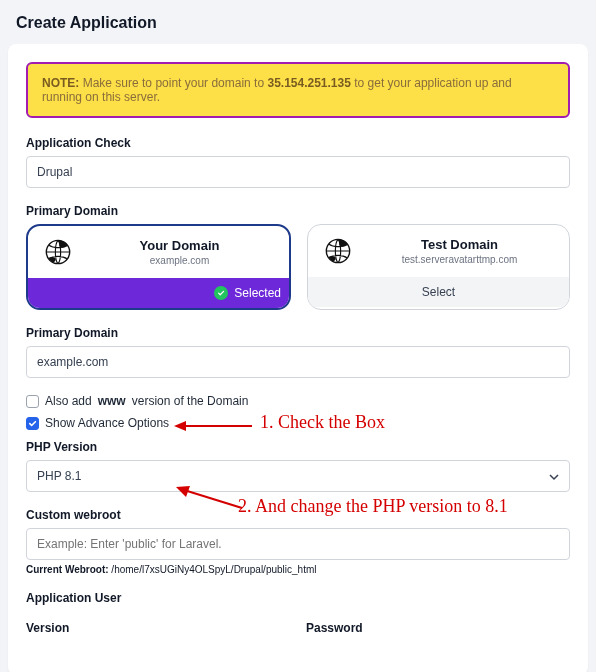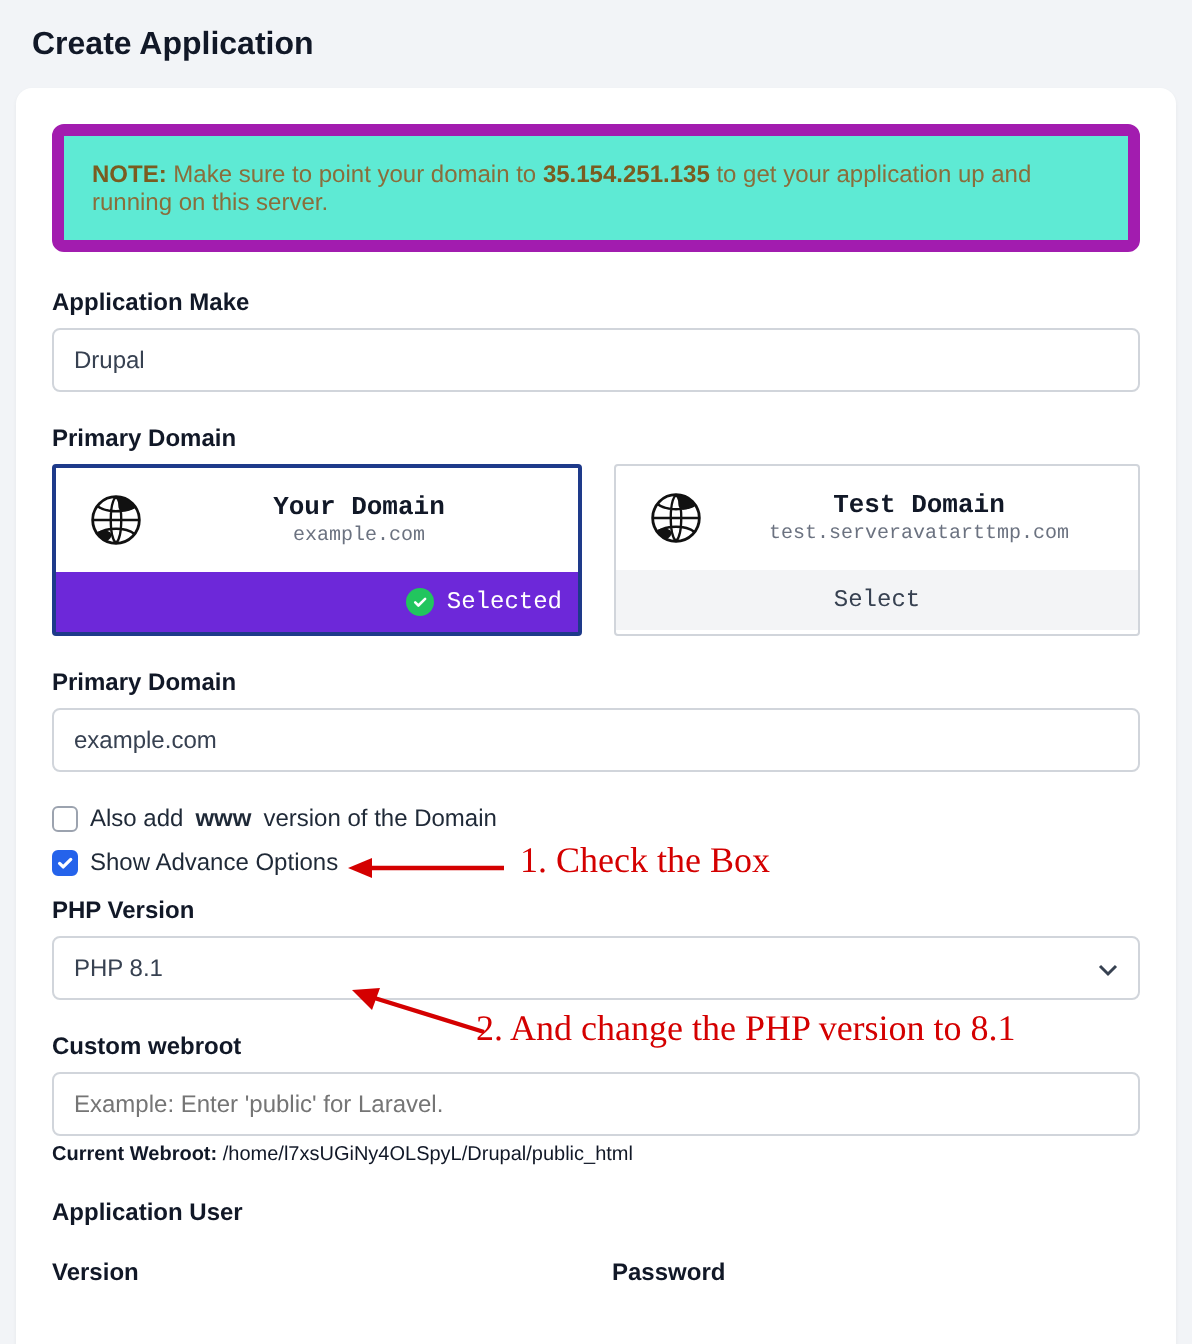--- a/index.html
+++ b/index.html
@@ -1,28 +1,28 @@
 <!DOCTYPE html>
 <html><head>
 <meta charset="utf-8">
 <style>
   * { box-sizing: border-box; margin: 0; padding: 0; }
   body { font-family: -apple-system, BlinkMacSystemFont, "Segoe UI", Arial, sans-serif; background: #f2f4f7; padding: 8px; color: #1f2937; font-size: 13px; }
   .page-title { font-size: 16px; font-weight: 600; color: #111827; margin: 6px 8px 12px 8px; }
   .card { background: #fff; border-radius: 8px; padding: 18px; box-shadow: 0 1px 2px rgba(0,0,0,0.05); }
-  .note { background: #5eead4; border: 6px solid #a21caf; border-radius: 6px; padding: 12px 14px; font-size: 12px; color: #8a6d3b; margin-bottom: 18px; }
+  .note { background: #fde047; border: 2px solid #a21caf; border-radius: 6px; padding: 12px 14px; font-size: 12px; color: #8a6d3b; margin-bottom: 18px; }
   .note strong { color: #7a5c20; }
   label.field-label { display: block; font-size: 12px; font-weight: 600; color: #111827; margin-bottom: 6px; }
   .section { margin-bottom: 16px; position: relative; }
   input.text, .select-box, .input-like { width: 100%; border: 1px solid #d1d5db; border-radius: 4px; padding: 8px 10px; font-size: 12px; color: #374151; background: #fff; }
   .select-box { display: flex; align-items: center; justify-content: space-between; cursor: pointer; }
   .chev { width: 10px; height: 10px; display: inline-block; }
   .chev svg { width: 10px; height: 10px; }
   .domain-row { display: flex; gap: 16px; }
-  .domain-card { flex: 1; border: 1px solid #d1d5db; border-radius: 2px; overflow: hidden; font-family: Liberation Mono, monospace; }
+  .domain-card { flex: 1; border: 1px solid #d1d5db; border-radius: 14px; overflow: hidden; }
   .domain-card.sel { border: 2px solid #1e3a8a; }
   .domain-body { display: flex; align-items: center; gap: 14px; padding: 12px 16px; }
   .globe { width: 28px; height: 28px; flex-shrink: 0; }
   .domain-text { flex: 1; text-align: center; }
   .domain-title { font-size: 13px; font-weight: 700; color: #111827; }
   .domain-sub { font-size: 10px; color: #6b7280; margin-top: 2px; }
   .domain-footer { padding: 8px; text-align: center; font-size: 12px; }
   .domain-footer.selected { background: #6d28d9; color: #fff; display: flex; align-items: center; justify-content: flex-end; gap: 6px; }
   .domain-footer.unselected { background: #f3f4f6; color: #374151; cursor: pointer; }
   .check-circle { width: 14px; height: 14px; border-radius: 50%; background: #22c55e; display: inline-flex; align-items: center; justify-content: center; }
@@ -44,21 +44,21 @@
 
 <div class="page-title">Create Application</div>
 
 <div class="card">
 
   <div class="note">
     <strong>NOTE:</strong><span> Make sure to point your domain to </span><strong>35.154.251.135</strong><span> to get your application up and running on this server.</span>
   </div>
 
   <div class="section">
-    <label class="field-label">Application Make</label>
+    <label class="field-label">Application Check</label>
     <input class="text" type="text" value="Drupal" style="">
   </div>
 
   <div class="section">
     <label class="field-label">Primary Domain</label>
     <div class="domain-row">
       <div class="domain-card sel">
         <div class="domain-body">
           <span class="globe">
             <svg viewBox="0 0 24 24">

